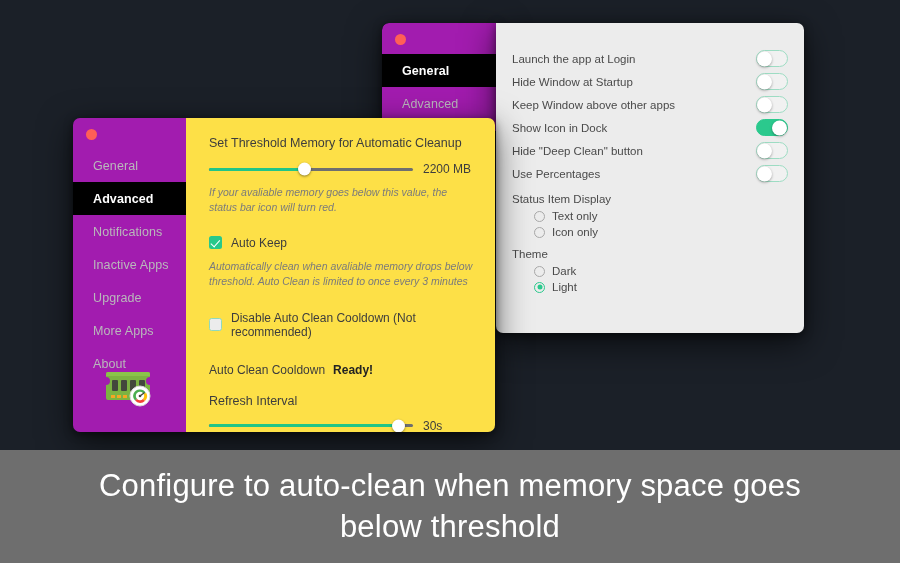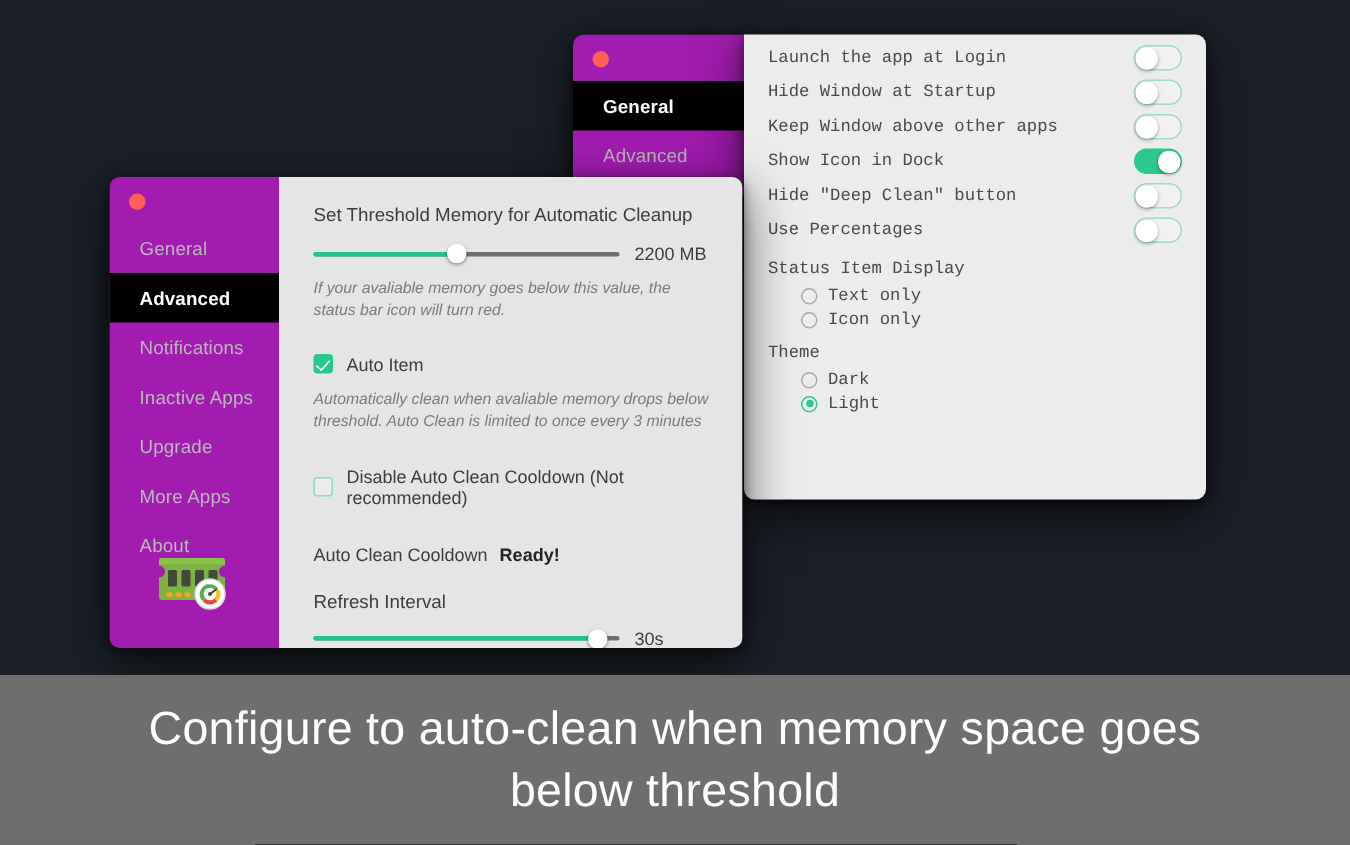--- a/index.html
+++ b/index.html
@@ -56,21 +56,21 @@
     letter-spacing: .1px;
     white-space: nowrap;
   }
   .nav-item.active {
     background: #000000;
     color: #ffffff;
     font-weight: bold;
   }
 
   .content {
-    background: #e5e5e5;
+    background: #fde047;
     flex: 1 1 auto;
     height: 100%;
     position: relative;
   }
 
   
   #win-advanced {
     left: 73px; top: 118px;
     width: 422px; height: 314px;
   }
@@ -185,23 +185,22 @@
   #win-general-dark .nav-item { font-size: 12.5px; }
 
   
   #win-general {
     left: 496px; top: 23px;
     width: 308px; height: 310px;
     border-radius: 0 7px 7px 7px;
     background: #ececec;
   }
   #gen-body {
-    padding: 4px 16px 0 16px;
+    padding: 24px 16px 0 16px;
     width: 100%;
-    font-family: Liberation Mono, monospace;
   }
 
   .toggle-row {
     display: flex;
     align-items: center;
     justify-content: space-between;
     height: 23px;
     margin-bottom: 0px;
   }
   .toggle-label {
@@ -437,21 +436,21 @@
             <div class="fill" style="width: 47%;"></div>
             <div class="knob" style="left: 47%;"></div>
           </div>
           <div class="slider-value">2200 MB</div>
         </div>
 
         <div class="help-text">If your avaliable memory goes below this value, the status bar icon will turn red.</div>
 
         <div class="check-row" style="margin-top:21px">
           <div class="checkbox on"></div>
-          <div class="check-label">Auto Item</div>
+          <div class="check-label">Auto Keep</div>
         </div>
 
         <div class="help-text">Automatically clean when avaliable memory drops below threshold. Auto Clean is limited to once every 3 minutes</div>
 
         <div class="check-row" style="margin-top:22px">
           <div class="checkbox off"></div>
           <div class="check-label">Disable Auto Clean Cooldown (Not recommended)</div>
         </div>
 
         <div class="status-row" style="margin-top:24px">

